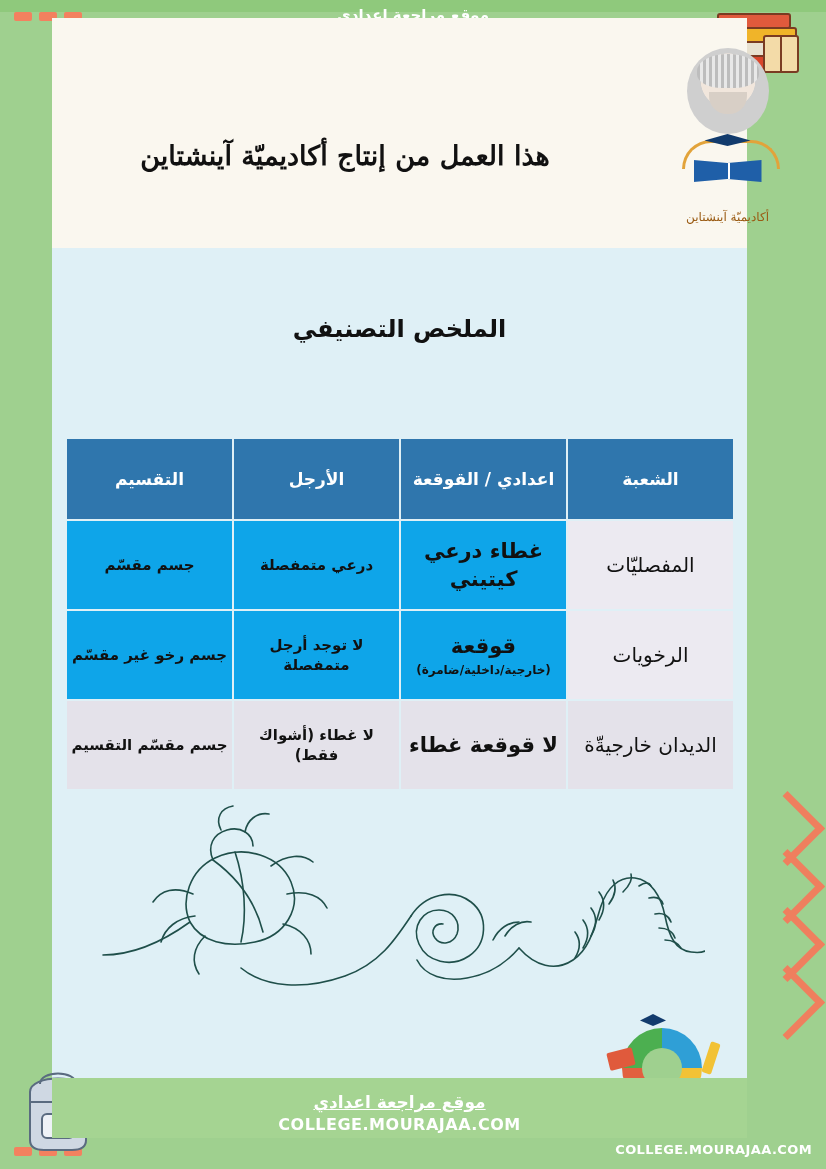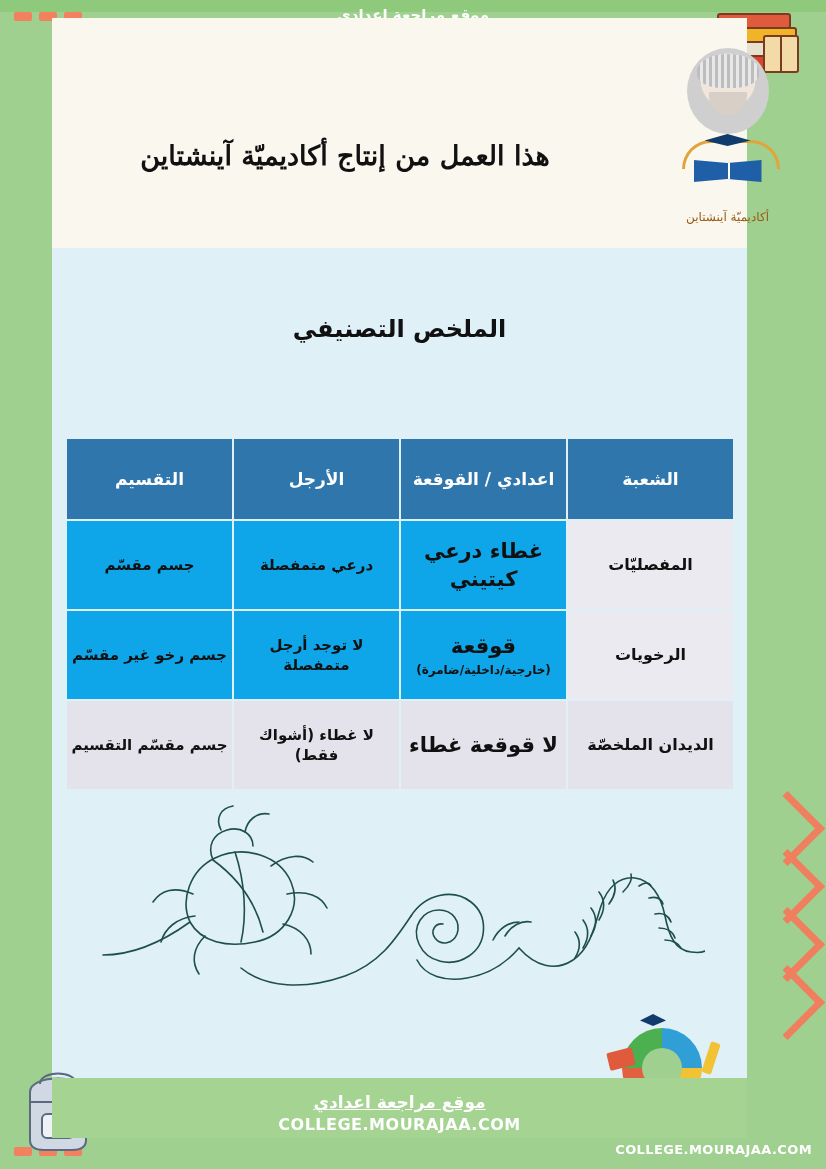--- a/index.html
+++ b/index.html
@@ -106,21 +106,21 @@
   }
   table.summary th{
     background:#2f76ad;color:#fff;font-size:17px;font-weight:800;
     height:78px;text-align:center;border:none;
   }
   table.summary td{
     background:#0ea5e9;color:#111;font-size:15px;font-weight:700;
     height:84px;text-align:center;vertical-align:middle;
     padding:2px 4px;line-height:1.35;
   }
-  table.summary td.first{background:#eceaf1;font-size:16px;font-weight:700;}
+  table.summary td.first{background:#eceaf1;font-size:20px;font-weight:400;}
   table.summary tr:nth-child(3) td{background:#e4e2ea;}
   table.summary tr:nth-child(4) td{background:#dcdbe4;}
   .cell-main{display:block;font-size:21px;font-weight:800;}
   .cell-sub{display:block;font-size:12px;font-weight:700;margin-top:2px;text-align:center;}
 
   
   .artwork{
     position:absolute;left:95px;top:790px;width:610px;height:230px;
   }
   .artwork svg{display:block;}
@@ -245,21 +245,21 @@
     <tr>
       <td class="first">الرخويات</td>
       <td>
         <span class="cell-main">قوقعة</span>
         <span class="cell-sub">(خارجية/داخلية/ضامرة)</span>
       </td>
       <td>لا توجد أرجل متمفصلة</td>
       <td>جسم رخو غير مقسّم</td>
     </tr>
     <tr>
-      <td class="first">الديدان الملخصّة</td>
+      <td class="first">الديدان خارجيةّة</td>
       <td>
         <span class="cell-main">لا قوقعة غطاء</span>
       </td>
       <td>لا غطاء (أشواك فقط)</td>
       <td>جسم مقسّم التقسيم</td>
     </tr>
   </tbody>
 </table>
 
 <div class="artwork">

